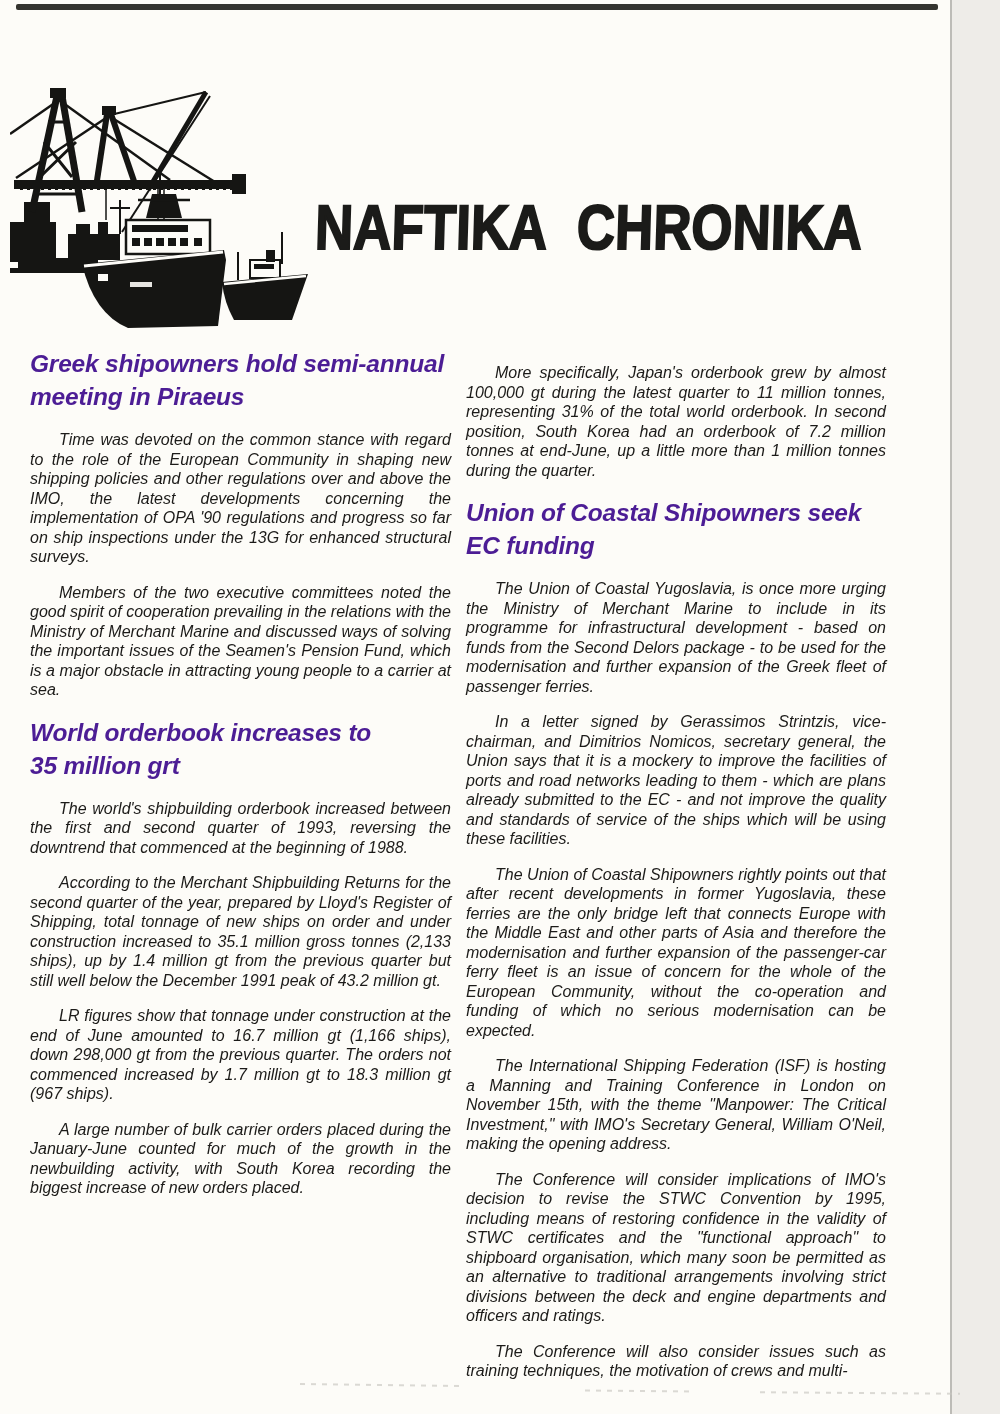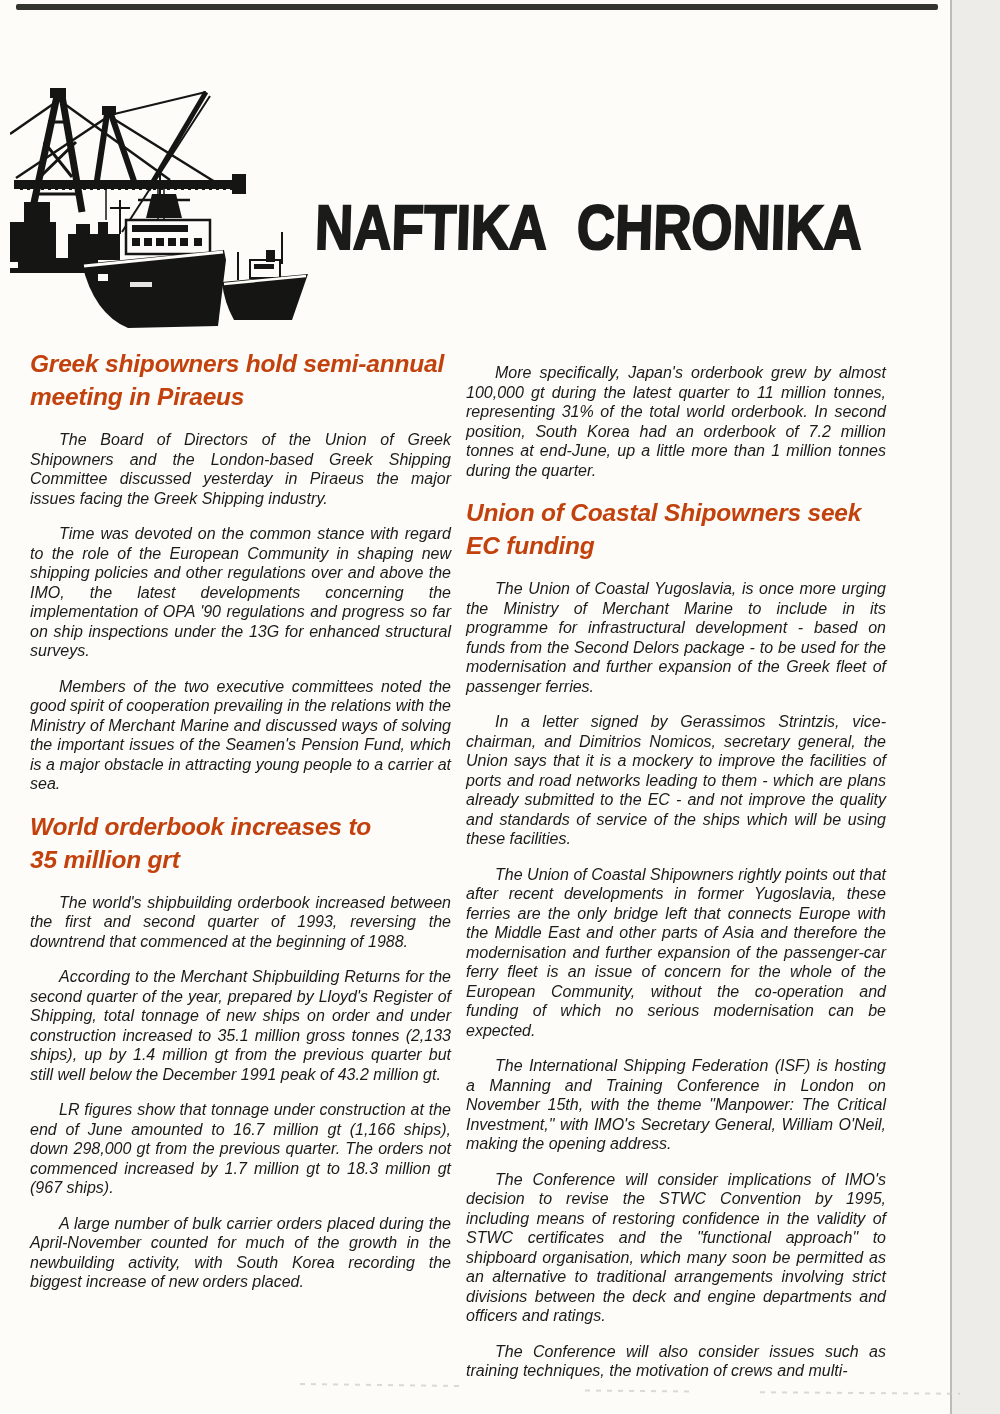--- a/index.html
+++ b/index.html
@@ -31,21 +31,21 @@
   .col{
     position:absolute;top:347px;
     font-style:italic;font-size:16px;line-height:19.5px;
     text-align:justify;
   }
   .col-left{left:30px;width:421px;}
   .col-right{left:466px;width:420px;}
   h2.headline{
     font-size:24.5px;line-height:33px;font-weight:bold;font-style:italic;
     margin:0 0 17px;white-space:pre-line;text-align:left;
-    letter-spacing:-0.2px;color:#c2410c;
+    letter-spacing:-0.2px;color:#4c1d95;
   }
   article + article h2.headline{margin-top:16px;}
   .col p{margin:16px 0 10px;text-indent:29px;}
   .col p:last-child{margin-bottom:0;}
   .noise{
     position:absolute;height:2px;opacity:.65;
     background:repeating-linear-gradient(90deg,#c8c6c0 0 5px,transparent 5px 11px);
   }
   #noise-1{left:300px;top:1384px;width:160px;transform:rotate(.8deg);}
   #noise-2{left:585px;top:1390px;width:110px;transform:rotate(.6deg);}
@@ -125,31 +125,30 @@
       </g>
     </svg>
   </div>
 
   <h1 class="masthead">NAFTIKA CHRONIKA</h1>
 
   <div class="col col-left">
     <article>
       <h2 class="headline">Greek shipowners hold semi-annual
 meeting in Piraeus</h2>
-      <p>The Board of Directors of the Union of Greek Shipowners and the London-based Greek Shipping Committee discussed yesterday in Piraeus the major issues facing the Greek Shipping industry.</p>
       <p>Time was devoted on the common stance with regard to the role of the European Community in shaping new shipping policies and other regulations over and above the IMO, the latest developments concerning the implementation of OPA '90 regulations and progress so far on ship inspections under the 13G for enhanced structural surveys.</p>
       <p>Members of the two executive committees noted the good spirit of cooperation prevailing in the relations with the Ministry of Merchant Marine and discussed ways of solving the important issues of the Seamen's Pension Fund, which is a major obstacle in attracting young people to a carrier at sea.</p>
     </article>
     <article>
       <h2 class="headline">World orderbook increases to
 35 million grt</h2>
       <p>The world's shipbuilding orderbook increased between the first and second quarter of 1993, reversing the downtrend that commenced at the beginning of 1988.</p>
       <p>According to the Merchant Shipbuilding Returns for the second quarter of the year, prepared by Lloyd's Register of Shipping, total tonnage of new ships on order and under construction increased to 35.1 million gross tonnes (2,133 ships), up by 1.4 million gt from the previous quarter but still well below the December 1991 peak of 43.2 million gt.</p>
       <p>LR figures show that tonnage under construction at the end of June amounted to 16.7 million gt (1,166 ships), down 298,000 gt from the previous quarter. The orders not commenced increased by 1.7 million gt to 18.3 million gt (967 ships).</p>
-      <p>A large number of bulk carrier orders placed during the April-November counted for much of the growth in the newbuilding activity, with South Korea recording the biggest increase of new orders placed.</p>
+      <p>A large number of bulk carrier orders placed during the January-June counted for much of the growth in the newbuilding activity, with South Korea recording the biggest increase of new orders placed.</p>
     </article>
   </div>
 
   <div class="col col-right">
     <article>
       <p>More specifically, Japan's orderbook grew by almost 100,000 gt during the latest quarter to 11 million tonnes, representing 31% of the total world orderbook. In second position, South Korea had an orderbook of 7.2 million tonnes at end-June, up a little more than 1 million tonnes during the quarter.</p>
     </article>
     <article>
       <h2 class="headline">Union of Coastal Shipowners seek
 EC funding</h2>

